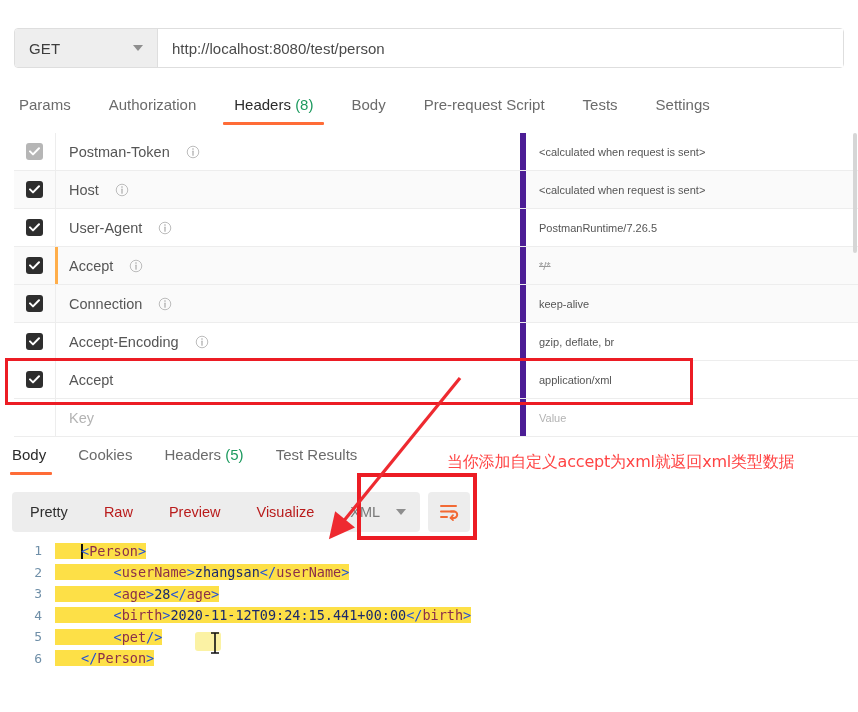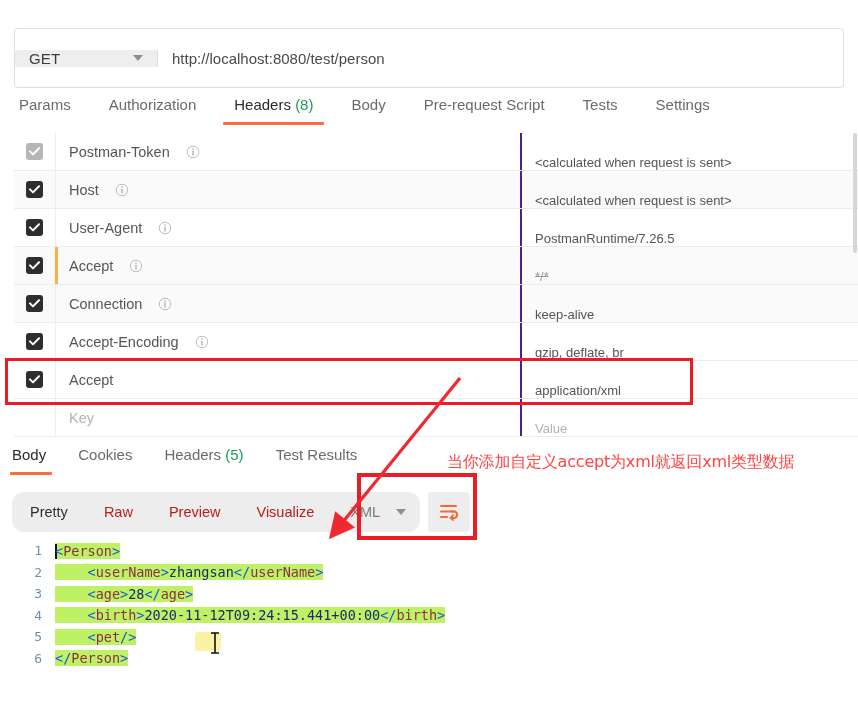--- a/index.html
+++ b/index.html
@@ -6,22 +6,22 @@
   html, body { margin:0; padding:0; }
   body {
     width:858px; height:712px; position:relative;
     background:#ffffff;
     font-family:"Liberation Sans", sans-serif;
     font-size:14px; color:#3d3d3d;
     overflow:hidden;
   }
 
   
-  .urlbar-wrap { position:absolute; left:14px; top:28px; width:830px; height:60px;
-                 border:1px solid #dedede; border-radius:4px; display:flex; background:#fff;align-items:center; }
+  .urlbar-wrap { position:absolute; left:14px; top:28px; width:830px; height:40px;
+                 border:1px solid #dedede; border-radius:4px; display:flex; background:#fff; }
   .method-box { width:143px; background:#eeeeee; border-right:1px solid #dedede;
                 display:flex; align-items:center; padding:0 14px; border-radius:3px 0 0 3px;
                 cursor:pointer; }
   .method-label { flex:1; font-size:15px; color:#3d3d3d; letter-spacing:.2px; }
   .caret { width:0;height:0;border-left:5px solid transparent;border-right:5px solid transparent;
            border-top:6px solid #8e8e8e; }
   .url-input { flex:1; display:flex; align-items:center; padding:0 14px; font-size:15px;
                color:#4a4a4a; background:#fff; cursor:text; }
 
   
@@ -42,42 +42,42 @@
   .hrow.alt { background:#fafafa; }
   .hrow .accentbar { position:absolute; left:41px; top:0; bottom:0; width:3px; background:#ffae4a; }
   .cb-cell { width:41px; display:flex; align-items:center; justify-content:center; flex:0 0 41px; }
   .cb { width:17px; height:17px; border-radius:3px; background:#2e2e2e;
         display:flex; align-items:center; justify-content:center; cursor:pointer; }
   .cb.dim { background:#b6b6b6; }
   .cb svg { display:block; }
   .k-cell { flex:0 0 465px; display:flex; align-items:center; gap:16px;
             padding-left:13px; border-left:1px solid #ededed; height:100%;
             font-size:14.5px; color:#555; cursor:text; }
-  .v-cell { flex:1; display:flex; align-items:flex-end; padding-left:13px;
-            border-left:2px solid #4c1d95; height:100%; font-size:13px; color:#555; cursor:text; }
+  .v-cell { flex:1; display:flex; align-items:center; padding-left:13px;
+            border-left:6px solid #4c1d95; height:100%; font-size:11px; color:#555; cursor:text; }
   .k-cell.ph, .v-cell.ph { color:#b3b3b3; }
   .strike { text-decoration:line-through; color:#9a9a9a; }
   .info-ic { width:14px; height:14px; flex:0 0 14px; }
 
   
   .redbox-row { position:absolute; left:5px; top:358px; width:688px; height:47px;
                 border:3px solid #ec1c24; pointer-events:none; z-index:5; }
 
   
   .res-tabs { position:absolute; left:8px; top:444px; display:flex; align-items:flex-start; }
   .restab { position:relative; padding:2px 16px 12px 16px; font-size:15px; color:#6b6b6b;
             cursor:pointer; white-space:nowrap; }
   .restab:first-child { padding-left:4px; }
   .restab.active { color:#2b2b2b; }
   .restab.active::after { content:""; position:absolute; left:2px; right:10px; bottom:0;
                           height:3px; background:#ff6c37; border-radius:1px; }
 
   
   .fmtbar { position:absolute; left:12px; top:492px; height:40px; display:flex; align-items:stretch; }
-  .fmtgroup { background:#ededed; border-radius:12px; display:flex; align-items:center; }
+  .fmtgroup { background:#ededed; border-radius:4px; display:flex; align-items:center; }
   .fmtitem { padding:0 18px; height:40px; display:flex; align-items:center;
              font-size:14.5px; color:#b91c1c; cursor:pointer; white-space:nowrap; }
   .fmtitem.active { color:#2f2f2f; }
   .fmtsel { display:flex; align-items:center; gap:16px; padding:0 14px 0 18px;
             height:40px; font-size:14.5px; color:#7a7a7a; cursor:pointer; }
   .wrapbtn { margin-left:8px; width:42px; height:40px; background:#ededed; border-radius:4px;
              display:flex; align-items:center; justify-content:center; cursor:pointer; }
 
   
   .redbox-xml { position:absolute; left:357px; top:473px; width:120px; height:67px;
@@ -91,21 +91,21 @@
   .cn-note { position:absolute; left:447px; top:452px; font-size:16px; color:#ff4444;
              font-family:"DejaVu Sans", sans-serif; white-space:nowrap; letter-spacing:-.2px; z-index:7; }
 
   
   .codearea { position:absolute; left:0; top:540px; width:858px; height:140px;
               font-family:"DejaVu Sans Mono", monospace; font-size:13.5px; }
   .cline { display:flex; align-items:center; height:21.5px; }
   .lnum { width:55px; flex:0 0 55px; text-align:right; padding-right:13px;
           color:#6f8fa8; font-size:13px; }
   .ctext { white-space:pre; }
-  .sel { background:#bef264; }
+  .sel { background:#fde047;padding-left:26px; }
   .tg-br { color:#1f4fd8; }
   .tg-nm { color:#8b2f4a; }
   .tx { color:#1b2a6b; }
   .caret-bar { display:inline-block; width:2px; height:15px; background:#111;
                vertical-align:-3px; margin-right:-2px; }
 
   
   .mouse-cursor { position:absolute; left:208px; top:632px; width:14px; height:22px; z-index:8; }
   .yellow-dot { position:absolute; left:195px; top:632px; width:26px; height:19px;
                 background:#fbf2a4; border-radius:3px; z-index:7; }

